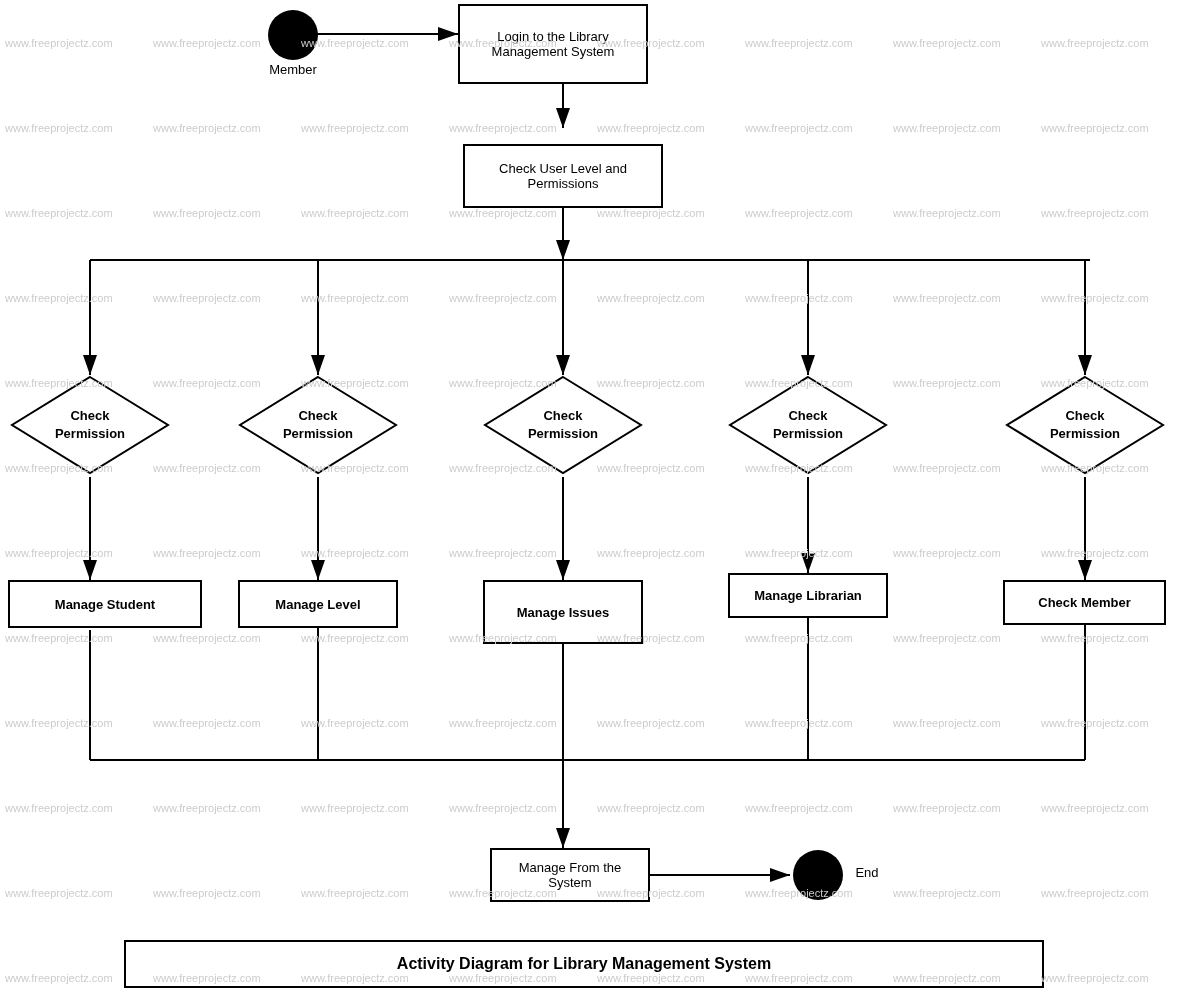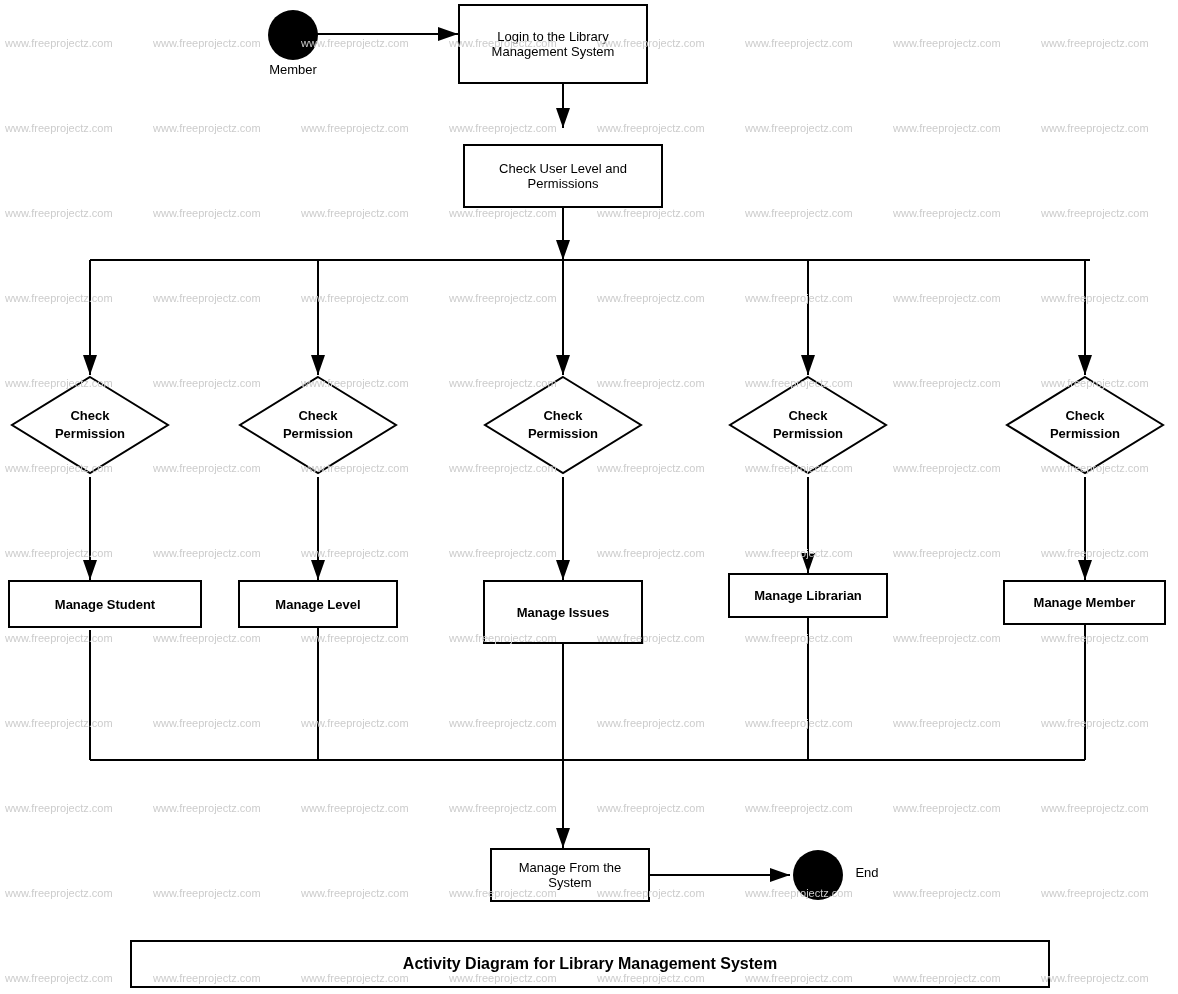--- a/index.html
+++ b/index.html
@@ -194,32 +194,32 @@
 
 <div class="node-rect" style="left:483px; top:580px; width:160px; height:64px; font-weight:bold;">
   <span>Manage Issues</span>
 </div>
 
 <div class="node-rect" style="left:728px; top:573px; width:160px; height:45px; font-weight:bold;">
   <span>Manage Librarian</span>
 </div>
 
 <div class="node-rect" style="left:1003px; top:580px; width:163px; height:45px; font-weight:bold;">
-  <span>Manage Member</span>
+  <span>Check Member</span>
 </div>
 
 <div class="node-rect" style="left:490px; top:848px; width:160px; height:54px;">
   <span>Manage From the System</span>
 </div>
 
 <div class="node-circle" style="left:793px; top:850px; width:50px; height:50px;">
 </div>
 <div class="node-label" style="left:847px; top:865px; width:40px; font-size:13px;">End</div>
 
-<div class="title-box" style="left:130px; top:940px; width:920px; height:48px;">
+<div class="title-box" style="left:124px; top:940px; width:920px; height:48px;">
   <span>Activity Diagram for Library Management System</span>
 </div>
 
 <div style="position:absolute;top:0;left:0;width:100%;height:100%;pointer-events:none;z-index:0;overflow:hidden;margin-top:32px;">
   <div class="watermark" style="top: 5px; left: 5px;">www.freeprojectz.com</div>
     <div class="watermark" style="top: 5px; left: 153px;">www.freeprojectz.com</div>
     <div class="watermark" style="top: 5px; left: 301px;">www.freeprojectz.com</div>
     <div class="watermark" style="top: 5px; left: 449px;">www.freeprojectz.com</div>
     <div class="watermark" style="top: 5px; left: 597px;">www.freeprojectz.com</div>
     <div class="watermark" style="top: 5px; left: 745px;">www.freeprojectz.com</div>

